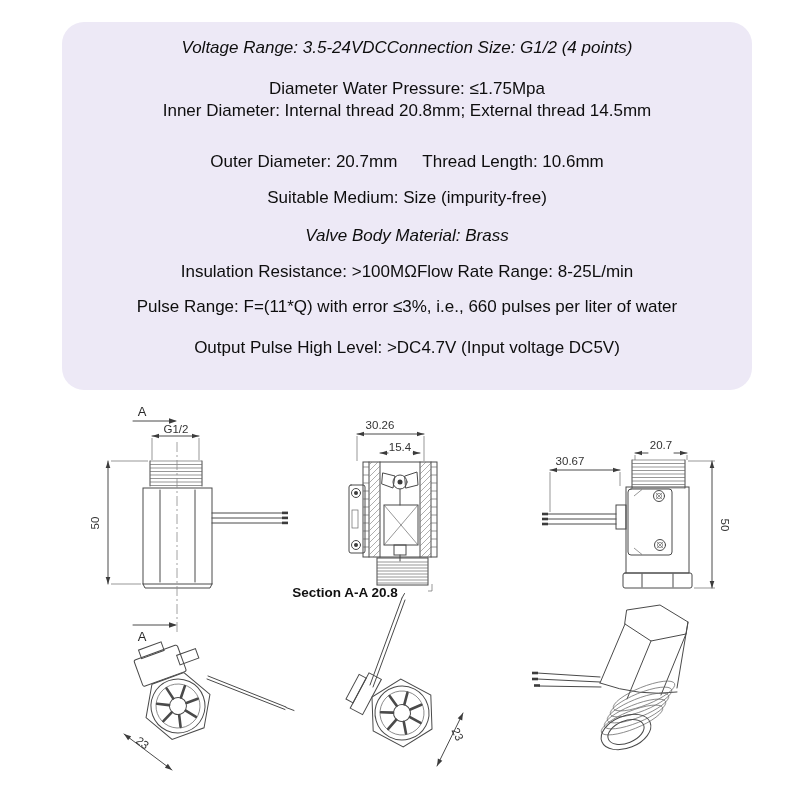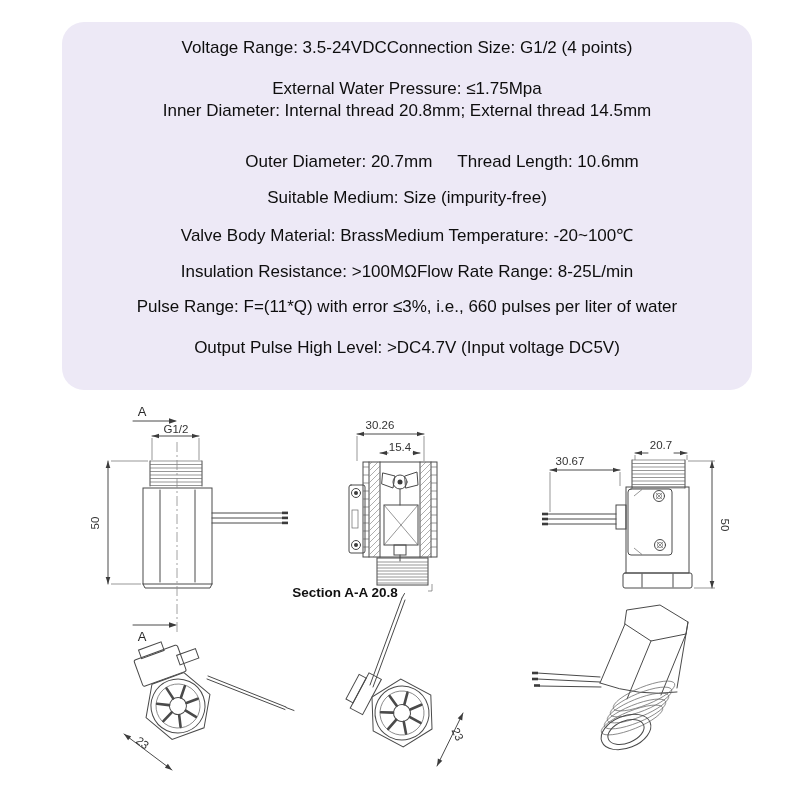--- a/index.html
+++ b/index.html
@@ -2,21 +2,21 @@
 <html><head>
 <meta charset="utf-8">
 <style>
   html,body{margin:0;padding:0;background:#fff;}
   .canvas{position:relative;width:800px;height:800px;background:#ffffff;overflow:hidden;
           font-family:"Liberation Sans",sans-serif;}
   .spec-panel{position:absolute;left:62px;top:22px;width:690px;height:368px;
               background:#EDE9F6;border-radius:22px;}
   .spec-line{position:absolute;left:0;width:100%;display:flex;justify-content:center;
              white-space:nowrap;font-size:17px;color:#0e0e0e;line-height:19px;}
-  .g30{} .g25{gap:25px;margin-left:35px;} .g32{}
+  .g30{font-style:italic;} .g25{gap:25px;} .g32{}
   .drw{position:absolute;}
   .ln{stroke:#4a4a4a;stroke-width:1;fill:none;stroke-linecap:round;}
   .thin{stroke:#6a6a6a;stroke-width:.7;fill:none;}
   .cl{stroke:#8a8a8a;stroke-width:.8;fill:none;stroke-dasharray:10 3 2 3;}
   .arr{fill:#3c3c3c;stroke:none;}
   .dimtxt{font-size:11.5px;fill:#333;font-family:"Liberation Sans",sans-serif;}
   .lbltxt{font-size:13px;fill:#2a2a2a;font-family:"Liberation Sans",sans-serif;}
   .cap{font-size:13.5px;font-weight:bold;fill:#111;font-family:"Liberation Sans",sans-serif;}
   .spoke{stroke:#4a4a4a;stroke-width:2.6;stroke-linecap:round;}
   .dark{fill:#3c3c3c;}
@@ -25,35 +25,34 @@
 <body>
 
 <div class="canvas">
 
   <div class="spec-panel">
     <div class="spec-line g30" style="top:16px">
       <span>Voltage Range: 3.5-24VDC</span>
       <span>Connection Size: G1/2 (4 points)</span>
     </div>
     <div class="spec-line" style="top:57px">
-      <span>External Water Pressure: ≤1.75Mpa</span>
+      <span>Diameter Water Pressure: ≤1.75Mpa</span>
     </div>
     <div class="spec-line" style="top:79px">
       <span>Inner Diameter: Internal thread 20.8mm; External thread 14.5mm</span>
     </div>
     <div class="spec-line g25" style="top:130px">
       <span>Outer Diameter: 20.7mm</span>
       <span>Thread Length: 10.6mm</span>
     </div>
     <div class="spec-line" style="top:166px">
       <span>Suitable Medium: Size (impurity-free)</span>
     </div>
     <div class="spec-line g30" style="top:204px">
       <span>Valve Body Material: Brass</span>
-      <span>Medium Temperature: -20~100℃</span>
     </div>
     <div class="spec-line g32" style="top:240px">
       <span>Insulation Resistance: &gt;100MΩ</span>
       <span>Flow Rate Range: 8-25L/min</span>
     </div>
     <div class="spec-line" style="top:275px">
       <span>Pulse Range: F=(11*Q) with error ≤3%, i.e., 660 pulses per liter of water</span>
     </div>
     <div class="spec-line" style="top:316px">
       <span>Output Pulse High Level: &gt;DC4.7V (Input voltage DC5V)</span>

